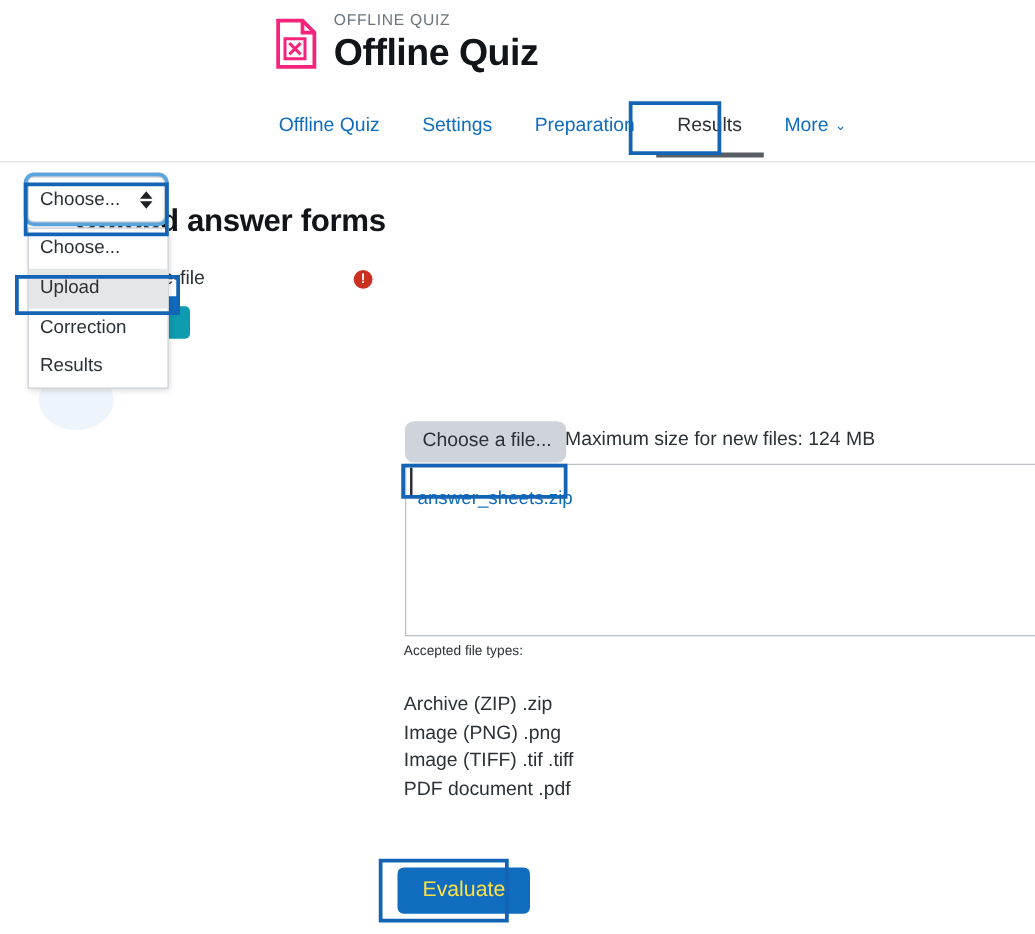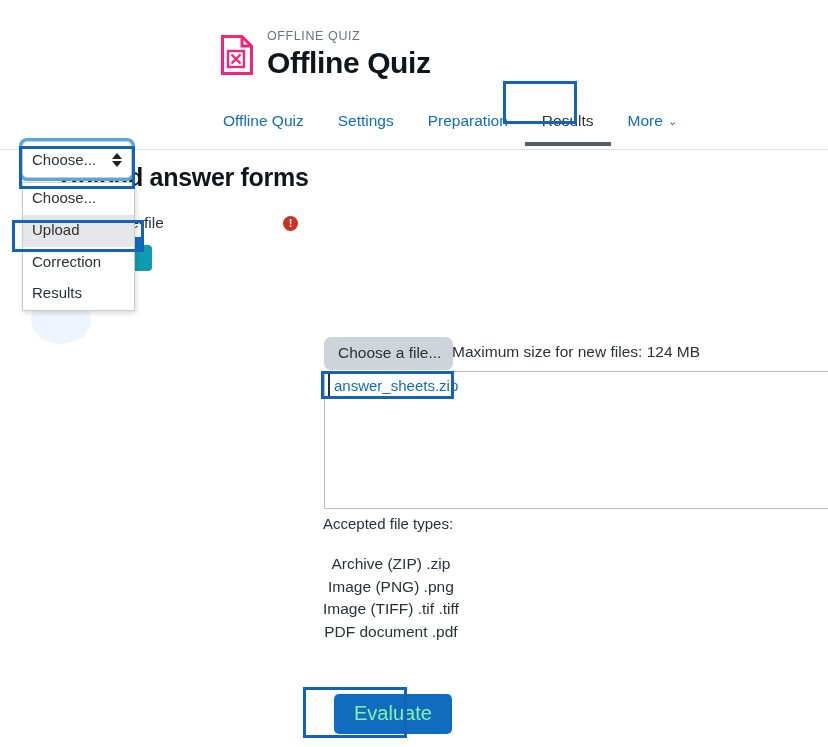--- a/index.html
+++ b/index.html
@@ -13,21 +13,20 @@
   }
 
   #root { position: relative; width: 828px; height: 747px; }
 
   
   .page-header {
     position: absolute;
     left: 0; top: 0; width: 828px; height: 130px;
     background: #fff;
     border-bottom: 1px solid #dee2e6;
-    margin-top: 20px;
   }
   .activity-head {
     position: absolute;
     left: 220px; top: 10px;
     display: flex;
     align-items: flex-start;
     gap: 13px;
   }
   .act-icon { width: 34px; height: 42px; margin-top: 4px; flex: 0 0 auto; }
   .act-texts { display: flex; flex-direction: column; }
@@ -212,62 +211,61 @@
 
   .dropzone {
     position: absolute;
     left: 324px; top: 371px;
     width: 520px; height: 138px;
     border: 1px solid #b9bfc5;
     background: #fff;
   }
   .file-chip {
     position: absolute;
-    left: 330px; top: 375px;
+    left: 330px; top: 388px;
     font-size: 15px;
     color: #0f6cbf;
     padding: 2px 4px;
     z-index: 20;
     white-space: nowrap;
   }
   .caret-bar {
     position: absolute;
     left: 328px; top: 374px;
     width: 2px; height: 22px;
     background: #2b3135;
     z-index: 21;
   }
 
   .accepted-title {
     position: absolute;
     left: 323px; top: 515px;
-    font-size: 15px;
+    font-size: 11px;
     color: #2b3135;
   }
   .ftypes {
     position: absolute;
     left: 323px; top: 553px;
     font-size: 15.5px;
     color: #2b3135;
     line-height: 22.7px;
   }
-  .ftypes .ft-row { white-space: nowrap; text-align: center; }
+  .ftypes .ft-row { white-space: nowrap; }
 
   .evaluate-btn {
     position: absolute;
     left: 318px; top: 694px;
     background: #0f6cbf;
-    color: #86efac;
+    color: #fde047;
     border: none;
     border-radius: 5px;
-    font-size: 20px;
+    font-size: 17px;
     font-family: "Liberation Sans", sans-serif;
     padding: 8px 20px 9px 20px;
     cursor: pointer;
-    margin-left: 16px;
   }
 </style>
 </head>
 <body>
 
 <div id="root">
 
   <div class="page-header">
     <div class="activity-head">
       <div class="act-icon">

